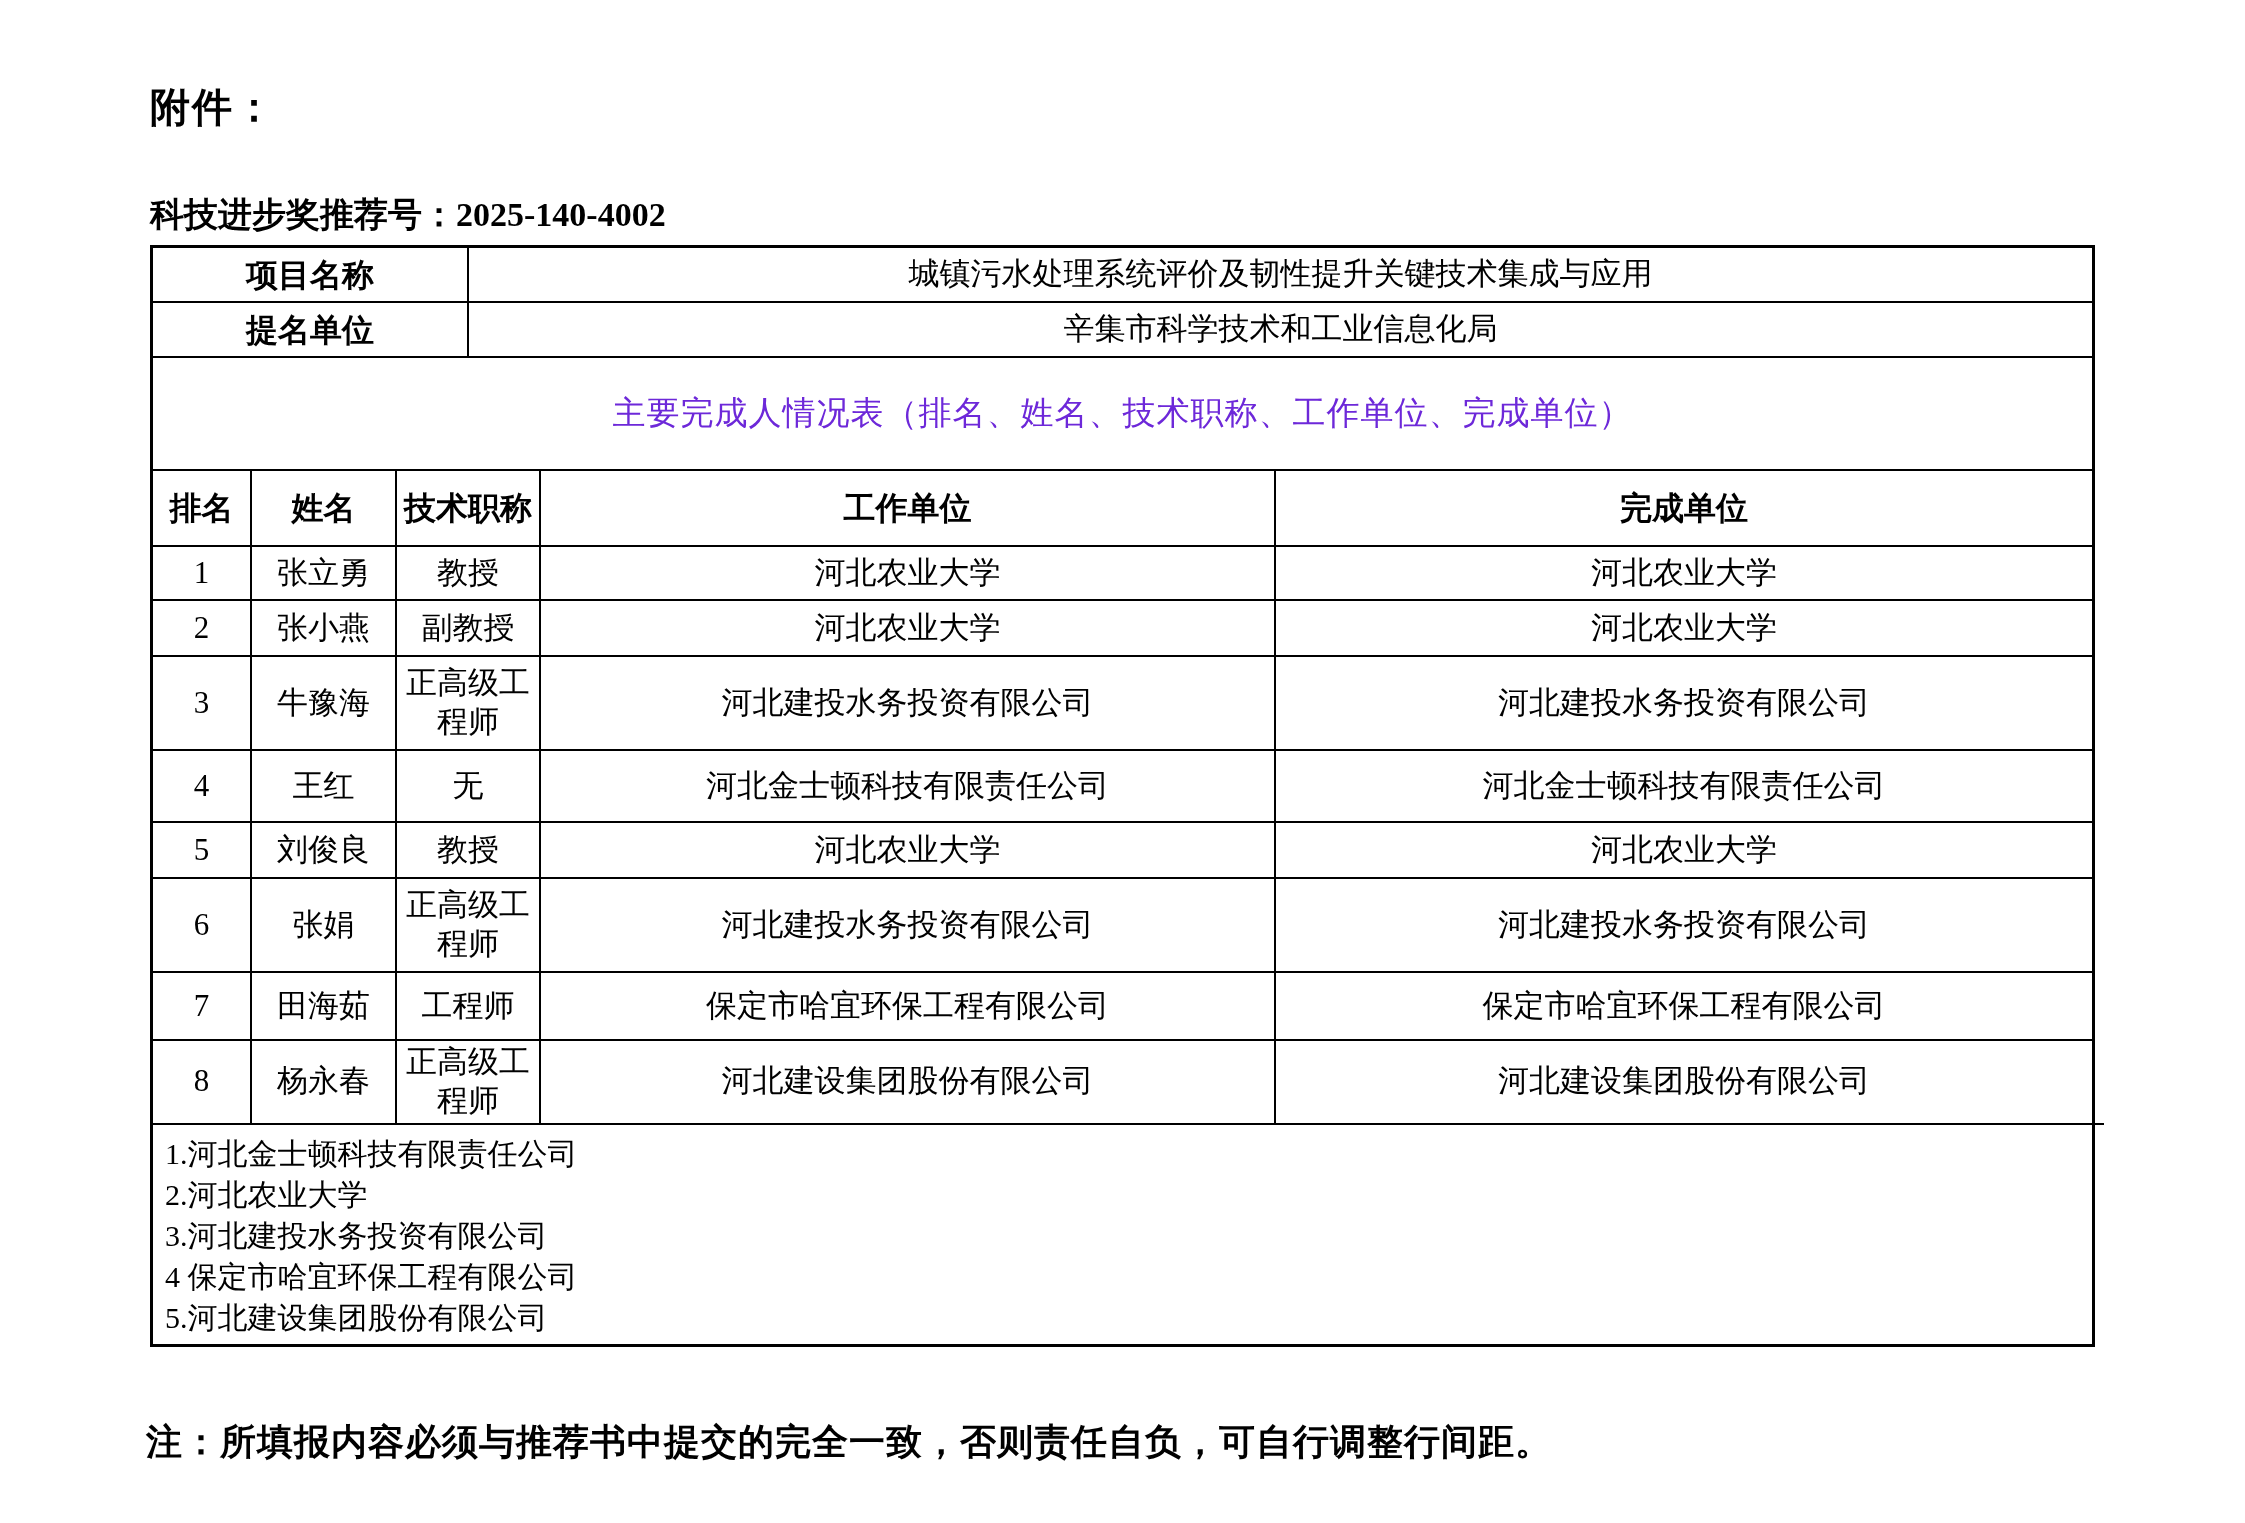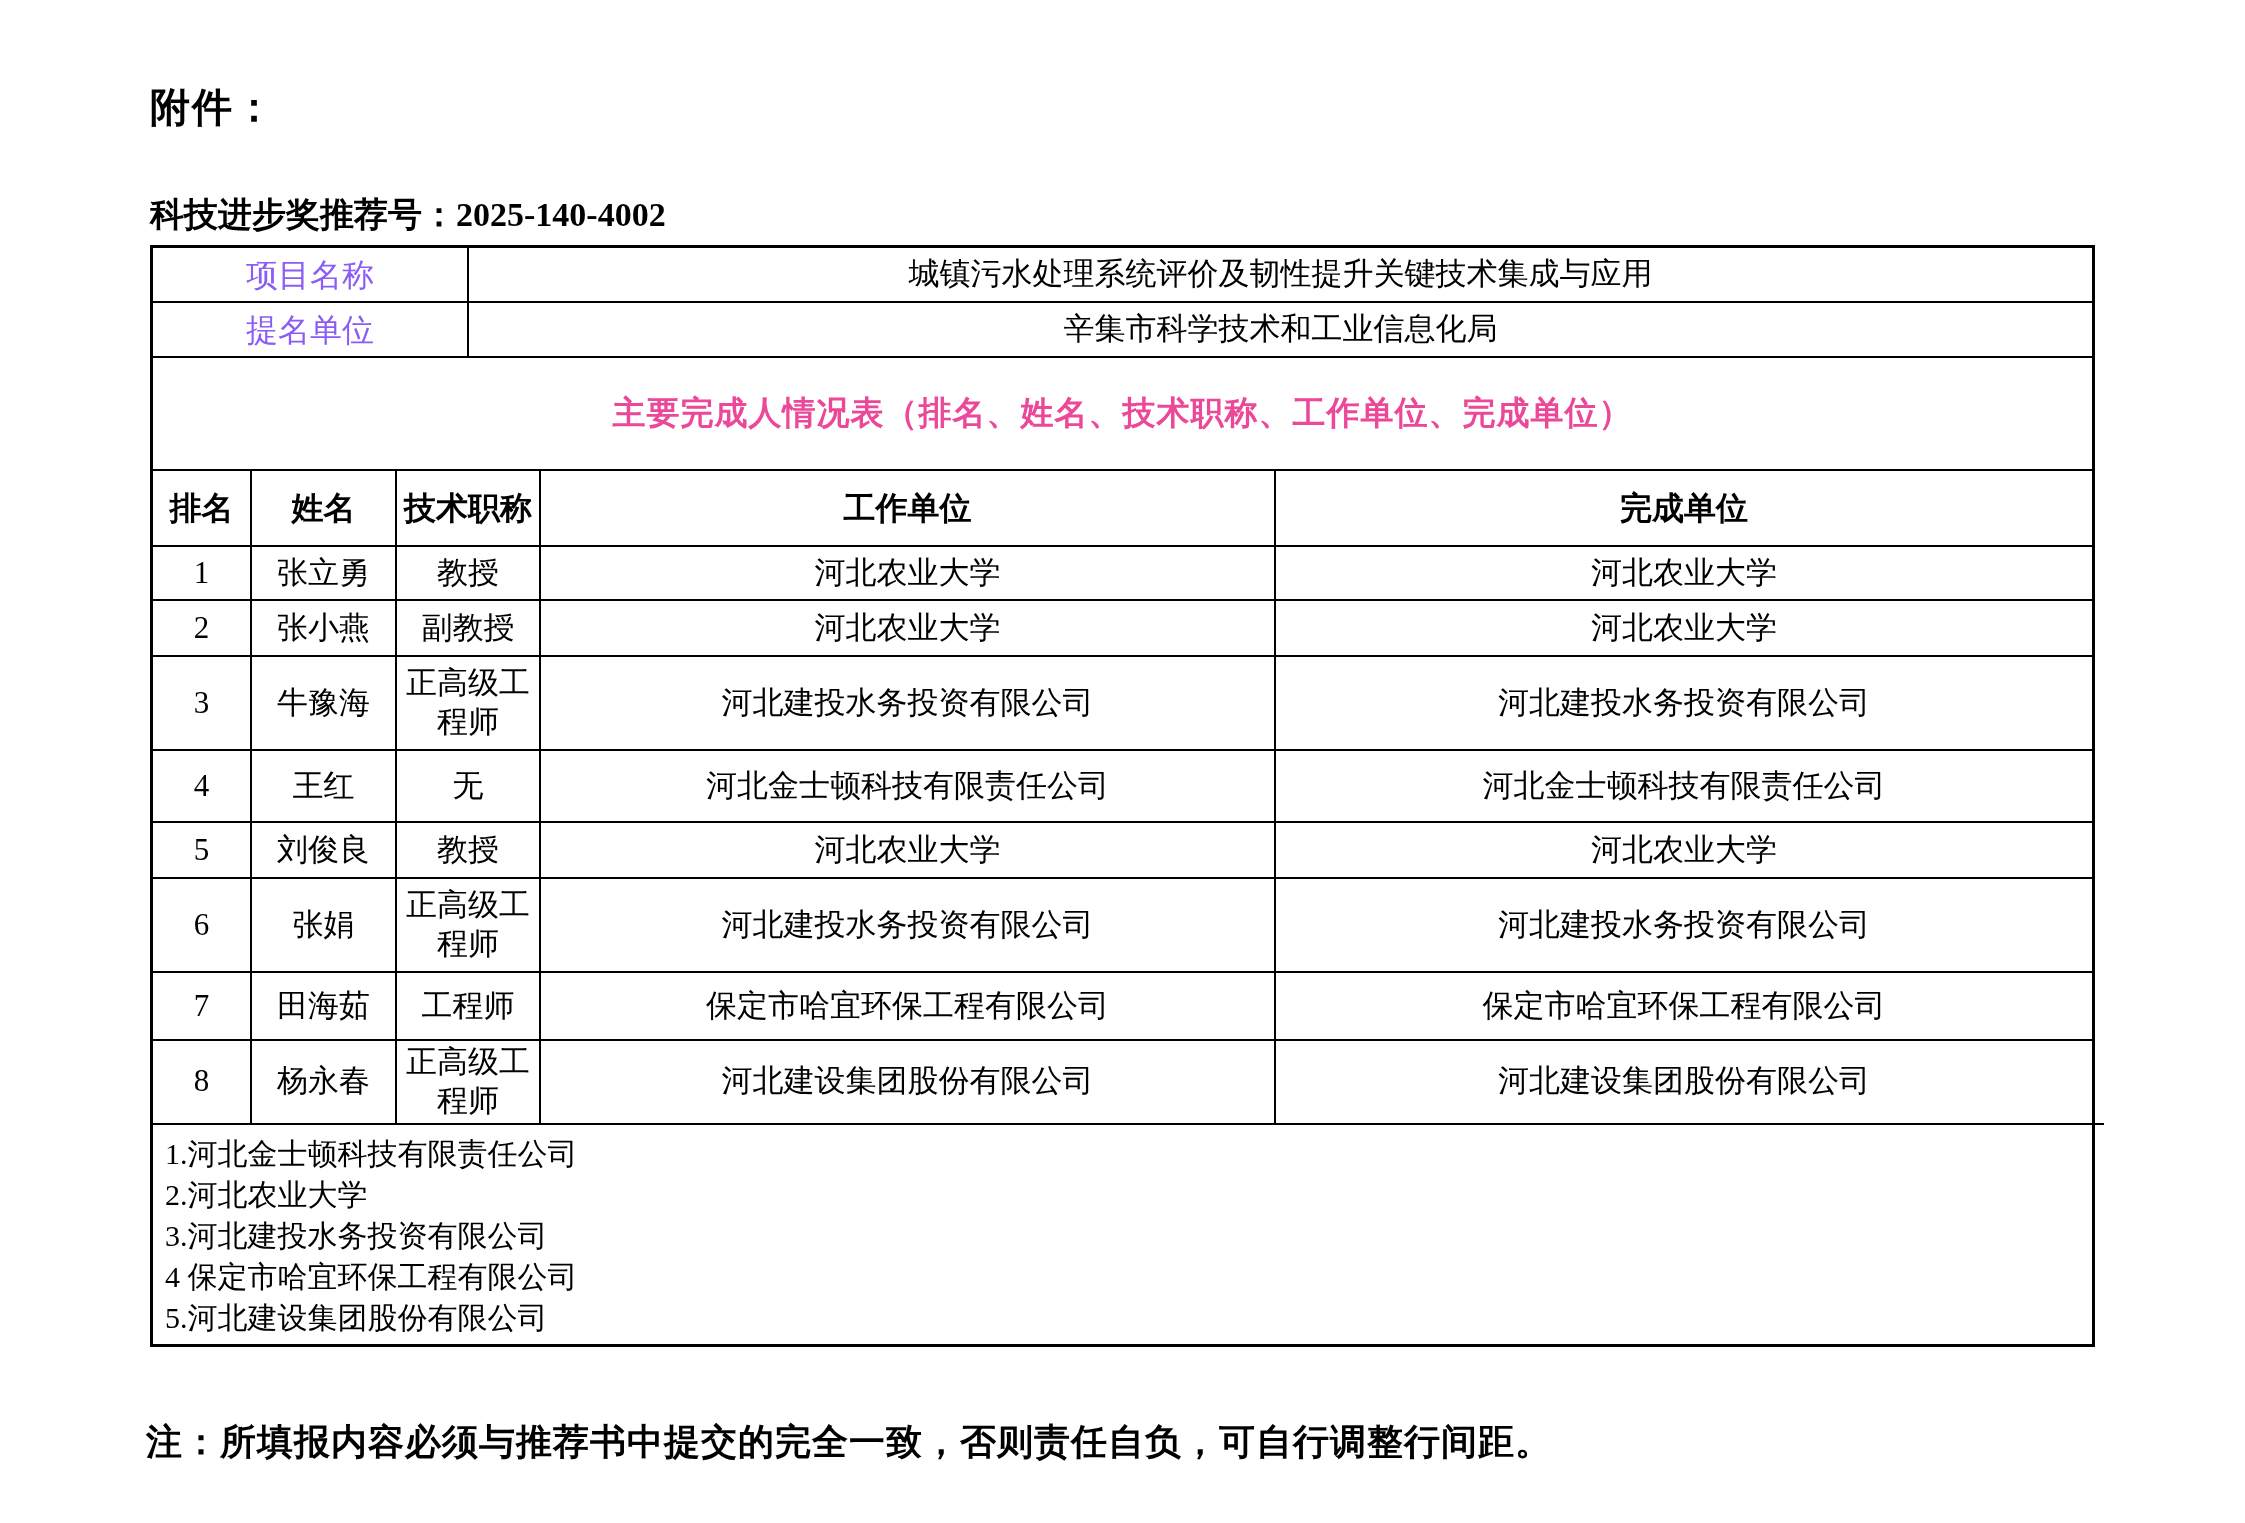--- a/index.html
+++ b/index.html
@@ -25,25 +25,25 @@
   td,th{
     border:2px solid #000;text-align:center;vertical-align:middle;
     font-size:31px;line-height:1.25;padding:2px 6px;box-sizing:border-box;
     overflow:hidden;
   }
   
   tr td:first-child, tr th:first-child{border-left:none;}
   tr td:last-child, tr th:last-child{border-right:none;}
   tr:first-child td, tr:first-child th{border-top:none;}
   tr:last-child td, tr:last-child th{border-bottom:none;border-radius:22px;}
-  .info-label{font-weight:normal;color:#8b5cf6;font-size:32px;}
+  .info-label{font-weight:bold;color:#000000;font-size:32px;}
   .info-value{font-weight:normal;font-size:31px;}
   .sec-title{
     display:flex;align-items:center;justify-content:center;
-    font-weight:bold;font-size:33px;color:#ec4899;letter-spacing:1px;
+    font-weight:normal;font-size:33px;color:#6d28d9;letter-spacing:1px;
   }
   #completers-title{height:111px;}
   #units-title{height:56px;}
   th{font-weight:bold;font-size:32px;}
   #units-list{padding:8px 0 6px 12px;}
   .unit-line{
     font-size:30px;line-height:41px;text-align:left;
     white-space:nowrap;
   }
 </style>

